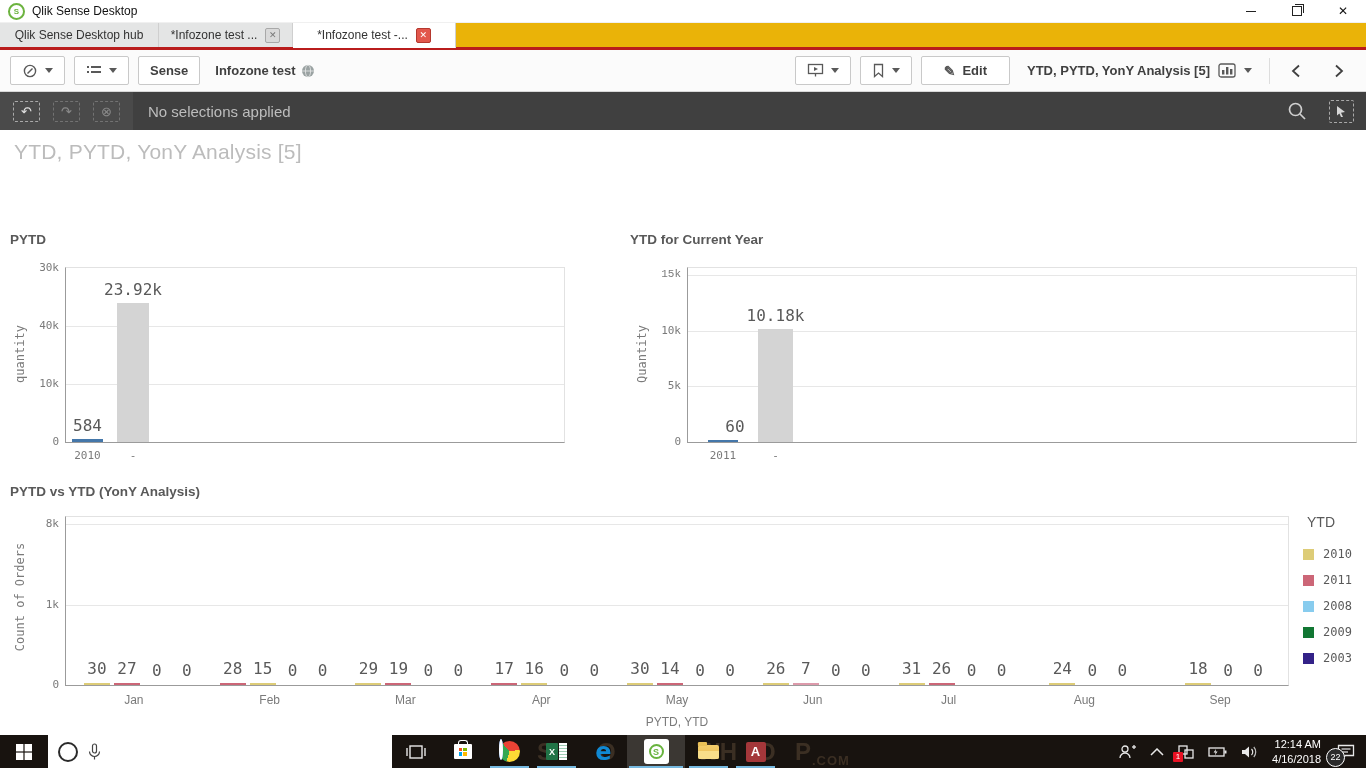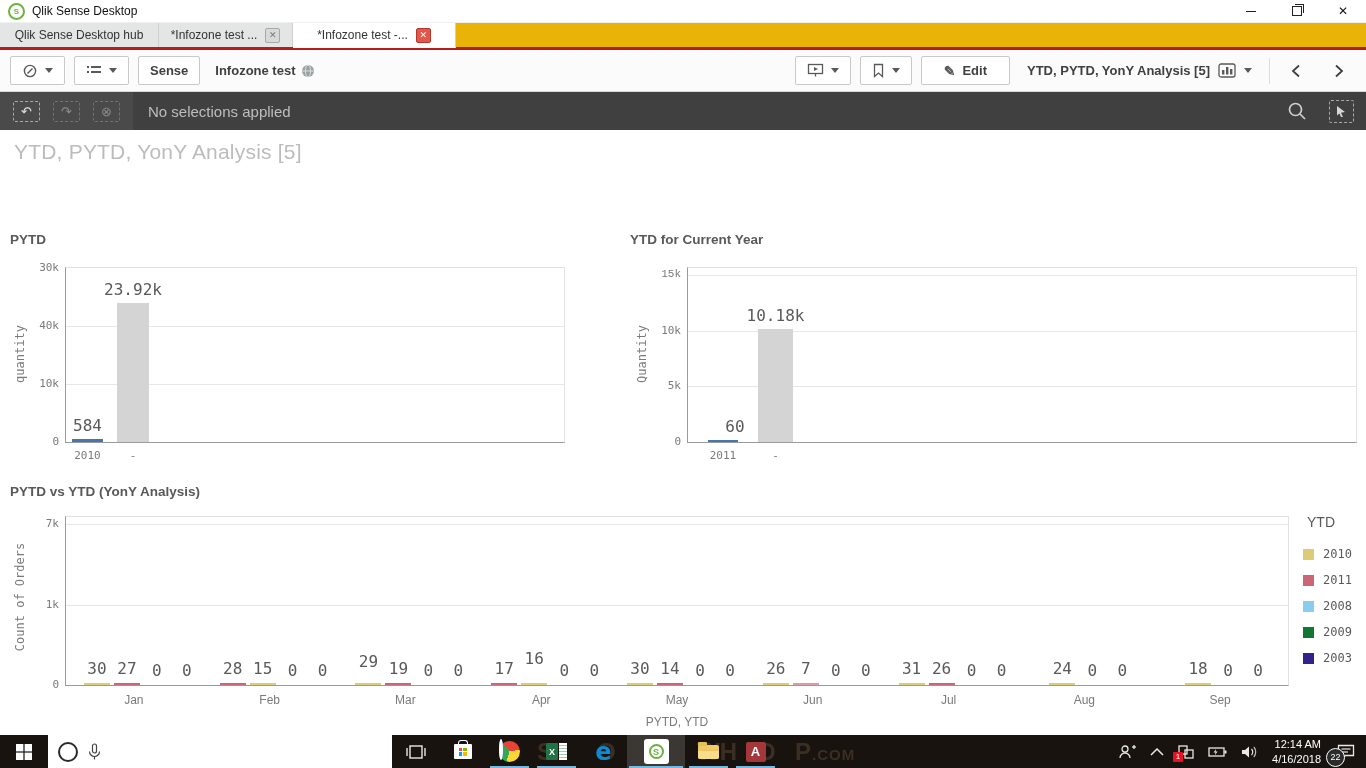--- a/index.html
+++ b/index.html
@@ -76,21 +76,21 @@
   .taskbar{position:absolute;left:0;top:735px;width:1366px;height:33px;background:#18130f;display:flex;align-items:stretch}
   .tb-start{width:48px;display:flex;align-items:center;justify-content:center;position:relative;z-index:1}
   .tb-search{width:324px;background:#fff;display:flex;align-items:center;gap:10px;padding:0 10px;position:relative;z-index:1}
   .cortana-ring{width:16px;height:16px;border:2px solid #2a2a2a;border-radius:50%;flex:none}
   .tb-search input{border:none;outline:none;flex:1;font-size:14px;color:#333;font-family:"Liberation Sans",sans-serif;background:transparent}
   .tb-search input::placeholder{color:#5f5f5f}
   .tb-slot{width:47px;display:flex;align-items:center;justify-content:center;position:relative;z-index:1}
   .tb-slot.qlik{width:58px;background:#3b3733}
   .runline{position:absolute;left:4px;right:4px;bottom:0;height:2px;background:#76b9e0}
   .wm{position:absolute;top:3px;z-index:0;color:#3b2f23;font-weight:bold;font-size:24px;font-family:"Liberation Sans",sans-serif}
-  .wm.suffix{font-size:15px;top:11px;letter-spacing:1px}
+  .wm.suffix{font-size:13px;top:18px;letter-spacing:1px}
   .chrome{width:21px;height:21px;border-radius:50%;background:conic-gradient(from -40deg,#ea4335 0 33%,#fdd835 33% 66%,#34a853 66% 100%)}
   .chrome-c{width:9px;height:9px;border:2px solid #fff;border-radius:50%;background:#4285f4;margin:4px auto}
   .qtile{width:25px;height:25px;background:#fff;border-radius:3px;display:flex;align-items:center;justify-content:center}
   .qring{width:15px;height:15px;border:2.5px solid #68b33e;border-radius:50%;display:flex;align-items:center;justify-content:center;
          font-size:9px;font-weight:bold;color:#68b33e;box-sizing:border-box}
   .folder{width:21px;height:14px;background:linear-gradient(#f3cd6b,#e9b94f);border-radius:2px;position:relative}
   .folder:before{content:"";position:absolute;left:0;top:-3px;width:9px;height:4px;background:#e9c057;border-radius:1px 1px 0 0}
   .folder:after{content:"";position:absolute;left:0;bottom:0;width:100%;height:8px;background:#f8dd8a;border-radius:0 0 2px 2px}
   .access{width:20px;height:20px;background:#a4373a;border-radius:2px;color:#fff;font-weight:bold;font-size:13px;
           display:flex;align-items:center;justify-content:center}
@@ -277,46 +277,46 @@
       <div class="xlabel" style="left: 35px; top: 181px;">2011</div>
       <div class="bar" style="left: 70px; width: 35px; height: 113px; background: rgb(212, 212, 212);"></div>
       <div class="vlabel" style="left: 87.5px; bottom: 117px;">10.18k</div>
       <div class="xlabel" style="left: 87.5px; top: 181px;">-</div>
     </div>
   <div class="plot" id="plot2">
       <div class="ytick" style="top: 161px;">0</div>
       <div class="gridline" style="top: 87.5px;"></div>
       <div class="ytick" style="top: 80.5px;">1k</div>
       <div class="gridline" style="top: 7px;"></div>
-      <div class="ytick" style="top: 0px;">7k</div>
+      <div class="ytick" style="top: 0px;">8k</div>
       <div class="bar" style="left: 17.8889px; width: 26px; height: 2px; background: rgb(221, 204, 119);"></div>
       <div class="vlabel" style="left: 30.8889px; bottom: 7px;">30</div>
       <div class="bar" style="left: 47.8889px; width: 26px; height: 2px; background: rgb(204, 102, 119);"></div>
       <div class="vlabel" style="left: 60.8889px; bottom: 7px;">27</div>
       <div class="vlabel" style="left: 90.8889px; bottom: 5px;">0</div>
       <div class="vlabel" style="left: 120.889px; bottom: 5px;">0</div>
       <div class="month-label" style="left: 67.8889px; top: 176px;">Jan</div>
       <div class="bar" style="left: 153.667px; width: 26px; height: 2px; background: rgb(204, 102, 119);"></div>
       <div class="vlabel" style="left: 166.667px; bottom: 7px;">28</div>
       <div class="bar" style="left: 183.667px; width: 26px; height: 2px; background: rgb(221, 204, 119);"></div>
       <div class="vlabel" style="left: 196.667px; bottom: 7px;">15</div>
       <div class="vlabel" style="left: 226.667px; bottom: 5px;">0</div>
       <div class="vlabel" style="left: 256.667px; bottom: 5px;">0</div>
       <div class="month-label" style="left: 203.667px; top: 176px;">Feb</div>
       <div class="bar" style="left: 289.444px; width: 26px; height: 2px; background: rgb(221, 204, 119);"></div>
-      <div class="vlabel" style="left: 302.444px; bottom: 14px;">29</div>
+      <div class="vlabel" style="left: 302.444px; bottom: 7px;">29</div>
       <div class="bar" style="left: 319.444px; width: 26px; height: 2px; background: rgb(204, 102, 119);"></div>
       <div class="vlabel" style="left: 332.444px; bottom: 7px; margin-top: 11px;">19</div>
       <div class="vlabel" style="left: 362.444px; bottom: 5px;">0</div>
       <div class="vlabel" style="left: 392.444px; bottom: 5px;">0</div>
       <div class="month-label" style="left: 339.444px; top: 176px;">Mar</div>
       <div class="bar" style="left: 425.222px; width: 26px; height: 2px; background: rgb(204, 102, 119);"></div>
       <div class="vlabel" style="left: 438.222px; bottom: 7px;">17</div>
       <div class="bar" style="left: 455.222px; width: 26px; height: 2px; background: rgb(221, 204, 119);"></div>
-      <div class="vlabel" style="left: 468.222px; bottom: 17px; text-align: center;">16</div>
+      <div class="vlabel" style="left: 468.222px; bottom: 7px; text-align: center;">16</div>
       <div class="vlabel" style="left: 498.222px; bottom: 5px;">0</div>
       <div class="vlabel" style="left: 528.222px; bottom: 5px;">0</div>
       <div class="month-label" style="left: 475.222px; top: 176px;">Apr</div>
       <div class="bar" style="left: 561px; width: 26px; height: 2px; background: rgb(221, 204, 119);"></div>
       <div class="vlabel" style="left: 574px; bottom: 7px;">30</div>
       <div class="bar" style="left: 591px; width: 26px; height: 2px; background: rgb(204, 102, 119);"></div>
       <div class="vlabel" style="left: 604px; bottom: 7px;">14</div>
       <div class="vlabel" style="left: 634px; bottom: 5px;">0</div>
       <div class="vlabel" style="left: 664px; bottom: 5px;">0</div>
       <div class="month-label" style="left: 611px; top: 176px;">May</div>

